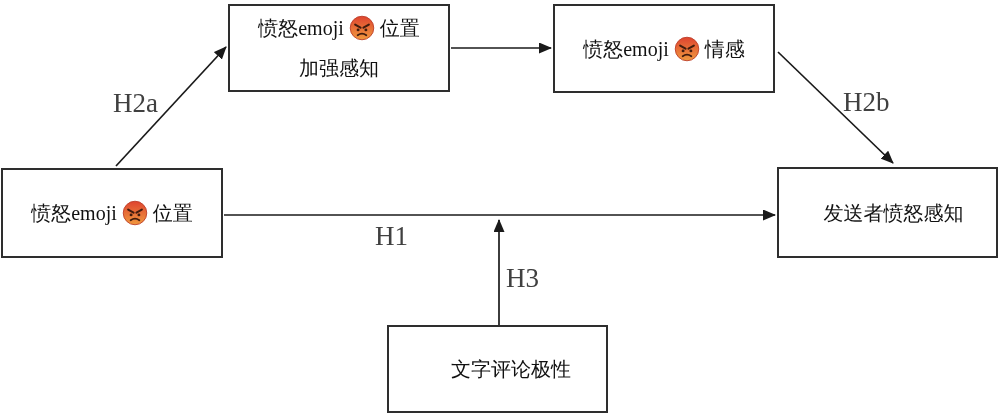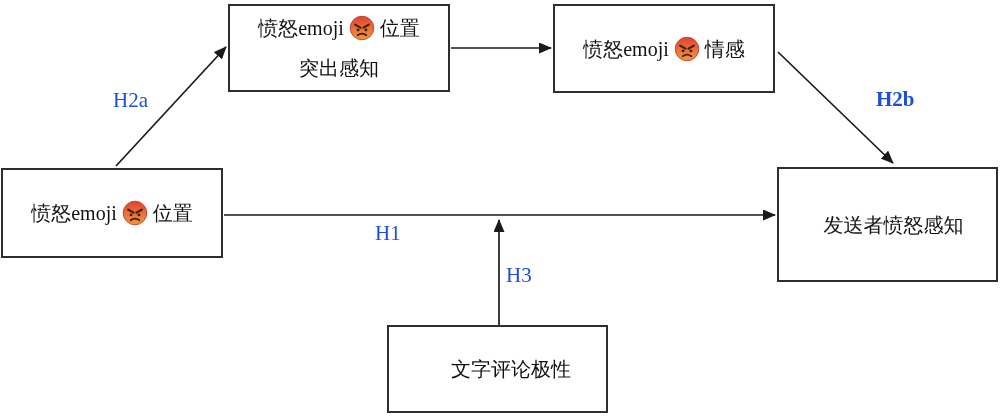--- a/index.html
+++ b/index.html
@@ -34,40 +34,40 @@
   .box .line .seg { padding: 0 1px; }
   .emoji-svg {
     width: 26px;
     height: 26px;
     margin: 0 4px;
     display: inline-block;
     vertical-align: middle;
   }
   .plabel {
     position: absolute;
-    font-size: 21px;
-    color: #1d4ed8;
+    font-size: 27px;
+    color: #404040;
     white-space: nowrap;
   }
   #arrow-layer {
     position: absolute;
     left: 0; top: 0;
     width: 1000px;
     height: 418px;
     pointer-events: none;
   }
   #box-independent { left: 1px;   top: 168px; width: 222px; height: 90px; }
   #box-mediator1   { left: 228px; top: 4px;   width: 222px; height: 88px; }
   #box-mediator2   { left: 553px; top: 4px;   width: 222px; height: 89px; }
-  #box-dependent   { left: 777px; top: 167px; width: 221px; height: 115px; padding-left: 12px; }
+  #box-dependent   { left: 777px; top: 167px; width: 221px; height: 91px; padding-left: 12px; }
   #box-moderator   { left: 387px; top: 325px; width: 221px; height: 88px; padding-left: 27px; }
   #label-h2a { left: 113px; top: 88px; }
   #label-h1  { left: 375px; top: 221px; }
   #label-h3  { left: 506px; top: 263px; }
-  #label-h2b { left: 876px; top: 87px; font-weight: bold; }
+  #label-h2b { left: 843px; top: 87px; }
 </style>
 </head>
 <body>
 
 <div id="figure">
 
   <svg width="0" height="0" style="position:absolute" aria-hidden="true">
     <defs>
       <linearGradient id="emoji-grad" x1="0" y1="0" x2="0" y2="1">
         <stop id="emoji-grad-top" offset="0" stop-color="#df4430"></stop>
@@ -108,21 +108,21 @@
   </div>
 
   <div class="box" id="box-mediator1">
     <div class="line">
       <span class="seg">愤怒emoji</span>
       <svg class="emoji-svg" viewBox="0 0 36 36">
         <use href="#angry-emoji-shape"></use>
       </svg>
       <span class="seg">位置</span>
     </div>
-    <div class="line">突出感知</div>
+    <div class="line">加强感知</div>
   </div>
 
   <div class="box" id="box-mediator2">
     <div class="line">
       <span class="seg">愤怒emoji</span>
       <svg class="emoji-svg" viewBox="0 0 36 36">
         <use href="#angry-emoji-shape"></use>
       </svg>
       <span class="seg">情感</span>
     </div>

